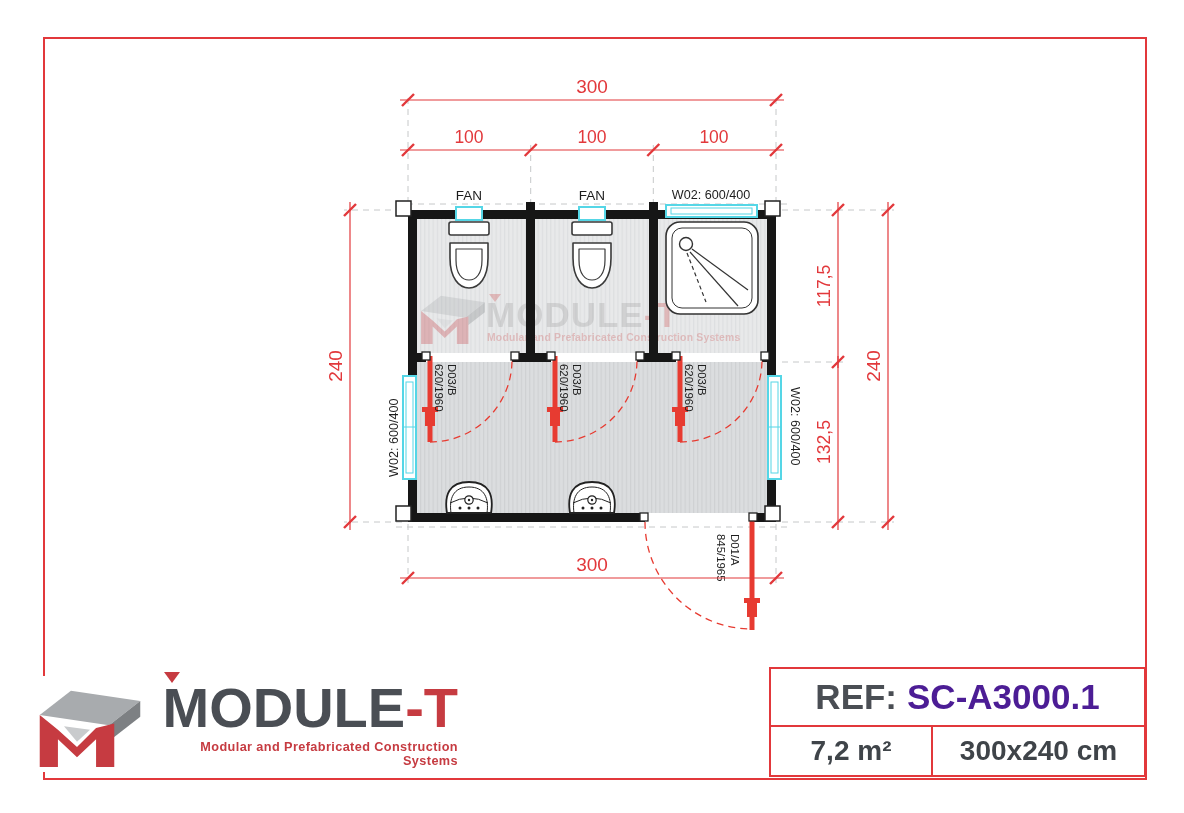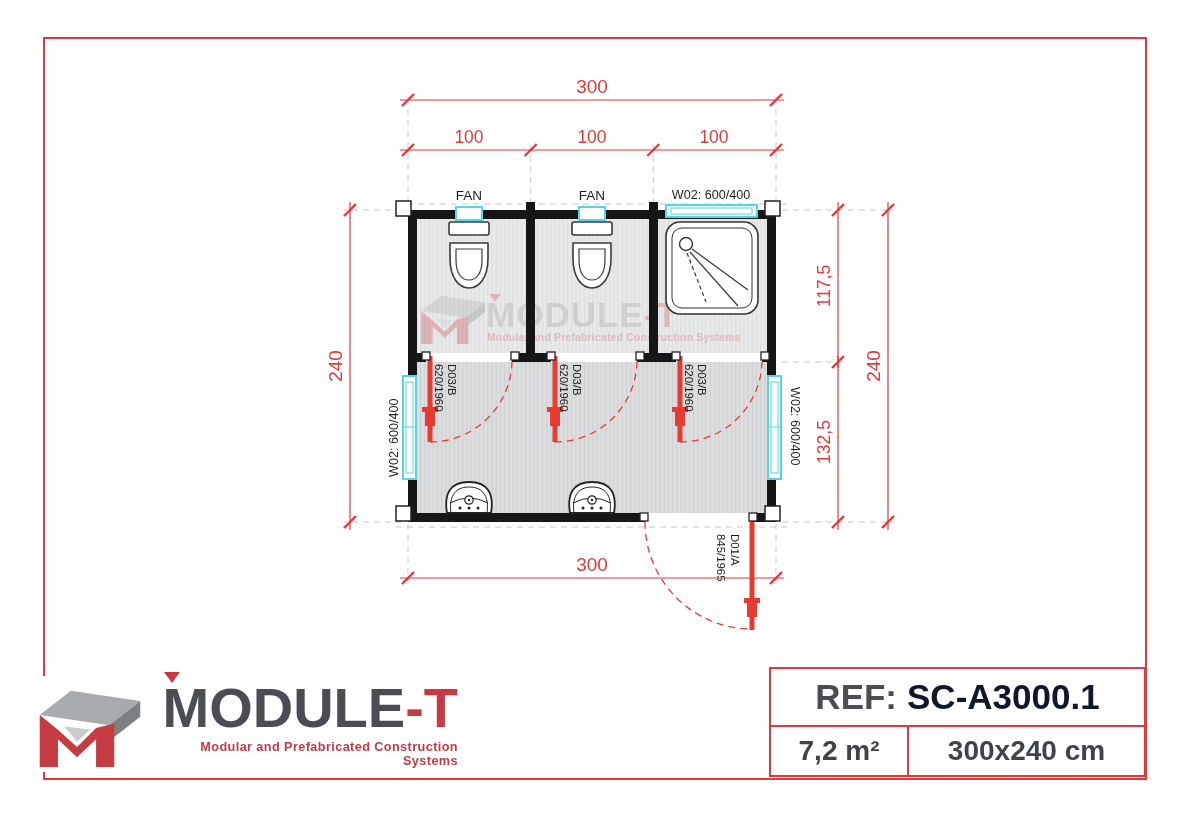--- a/index.html
+++ b/index.html
@@ -19,26 +19,26 @@
   .brand-caret{position:absolute;left:10px;top:-8px;width:0;height:0;
                border-left:8px solid transparent;border-right:8px solid transparent;
                border-top:11px solid #c63b41;}
   .tagline{font-size:12.7px;font-weight:bold;color:#c63b41;letter-spacing:0.4px;margin-top:4px;}
   
   .ref-table{position:absolute;left:769px;top:667px;width:377px;height:110px;z-index:3;
              box-sizing:border-box;display:flex;flex-direction:column;background:#fff;}
   .ref-row1{box-sizing:border-box;height:60px;border:2.5px solid #e2383b;
             display:flex;align-items:center;justify-content:center;
             font-size:35px;font-weight:bold;color:#4a4e54;}
-  .ref-row1 .ref-value{color:#0f172a;margin-left:10px;}
+  .ref-row1 .ref-value{color:#4c1d95;margin-left:10px;}
   .ref-row2{box-sizing:border-box;height:50px;display:flex;flex:1;}
   .ref-cell{box-sizing:border-box;border:2.5px solid #e2383b;border-top:none;
             display:flex;align-items:center;justify-content:center;
             font-size:28px;font-weight:bold;color:#3f4449;}
-  .ref-cell.area{width:138px;border-right:none;}
+  .ref-cell.area{width:162px;border-right:none;}
   .ref-cell.size{flex:1;}
 </style>
 </head>
 <body>
 
 <div class="page">
 
   <div class="frame"></div>
 
   <svg class="plan" width="1184" height="660" viewBox="0 0 1184 660" xmlns="http://www.w3.org/2000/svg">

